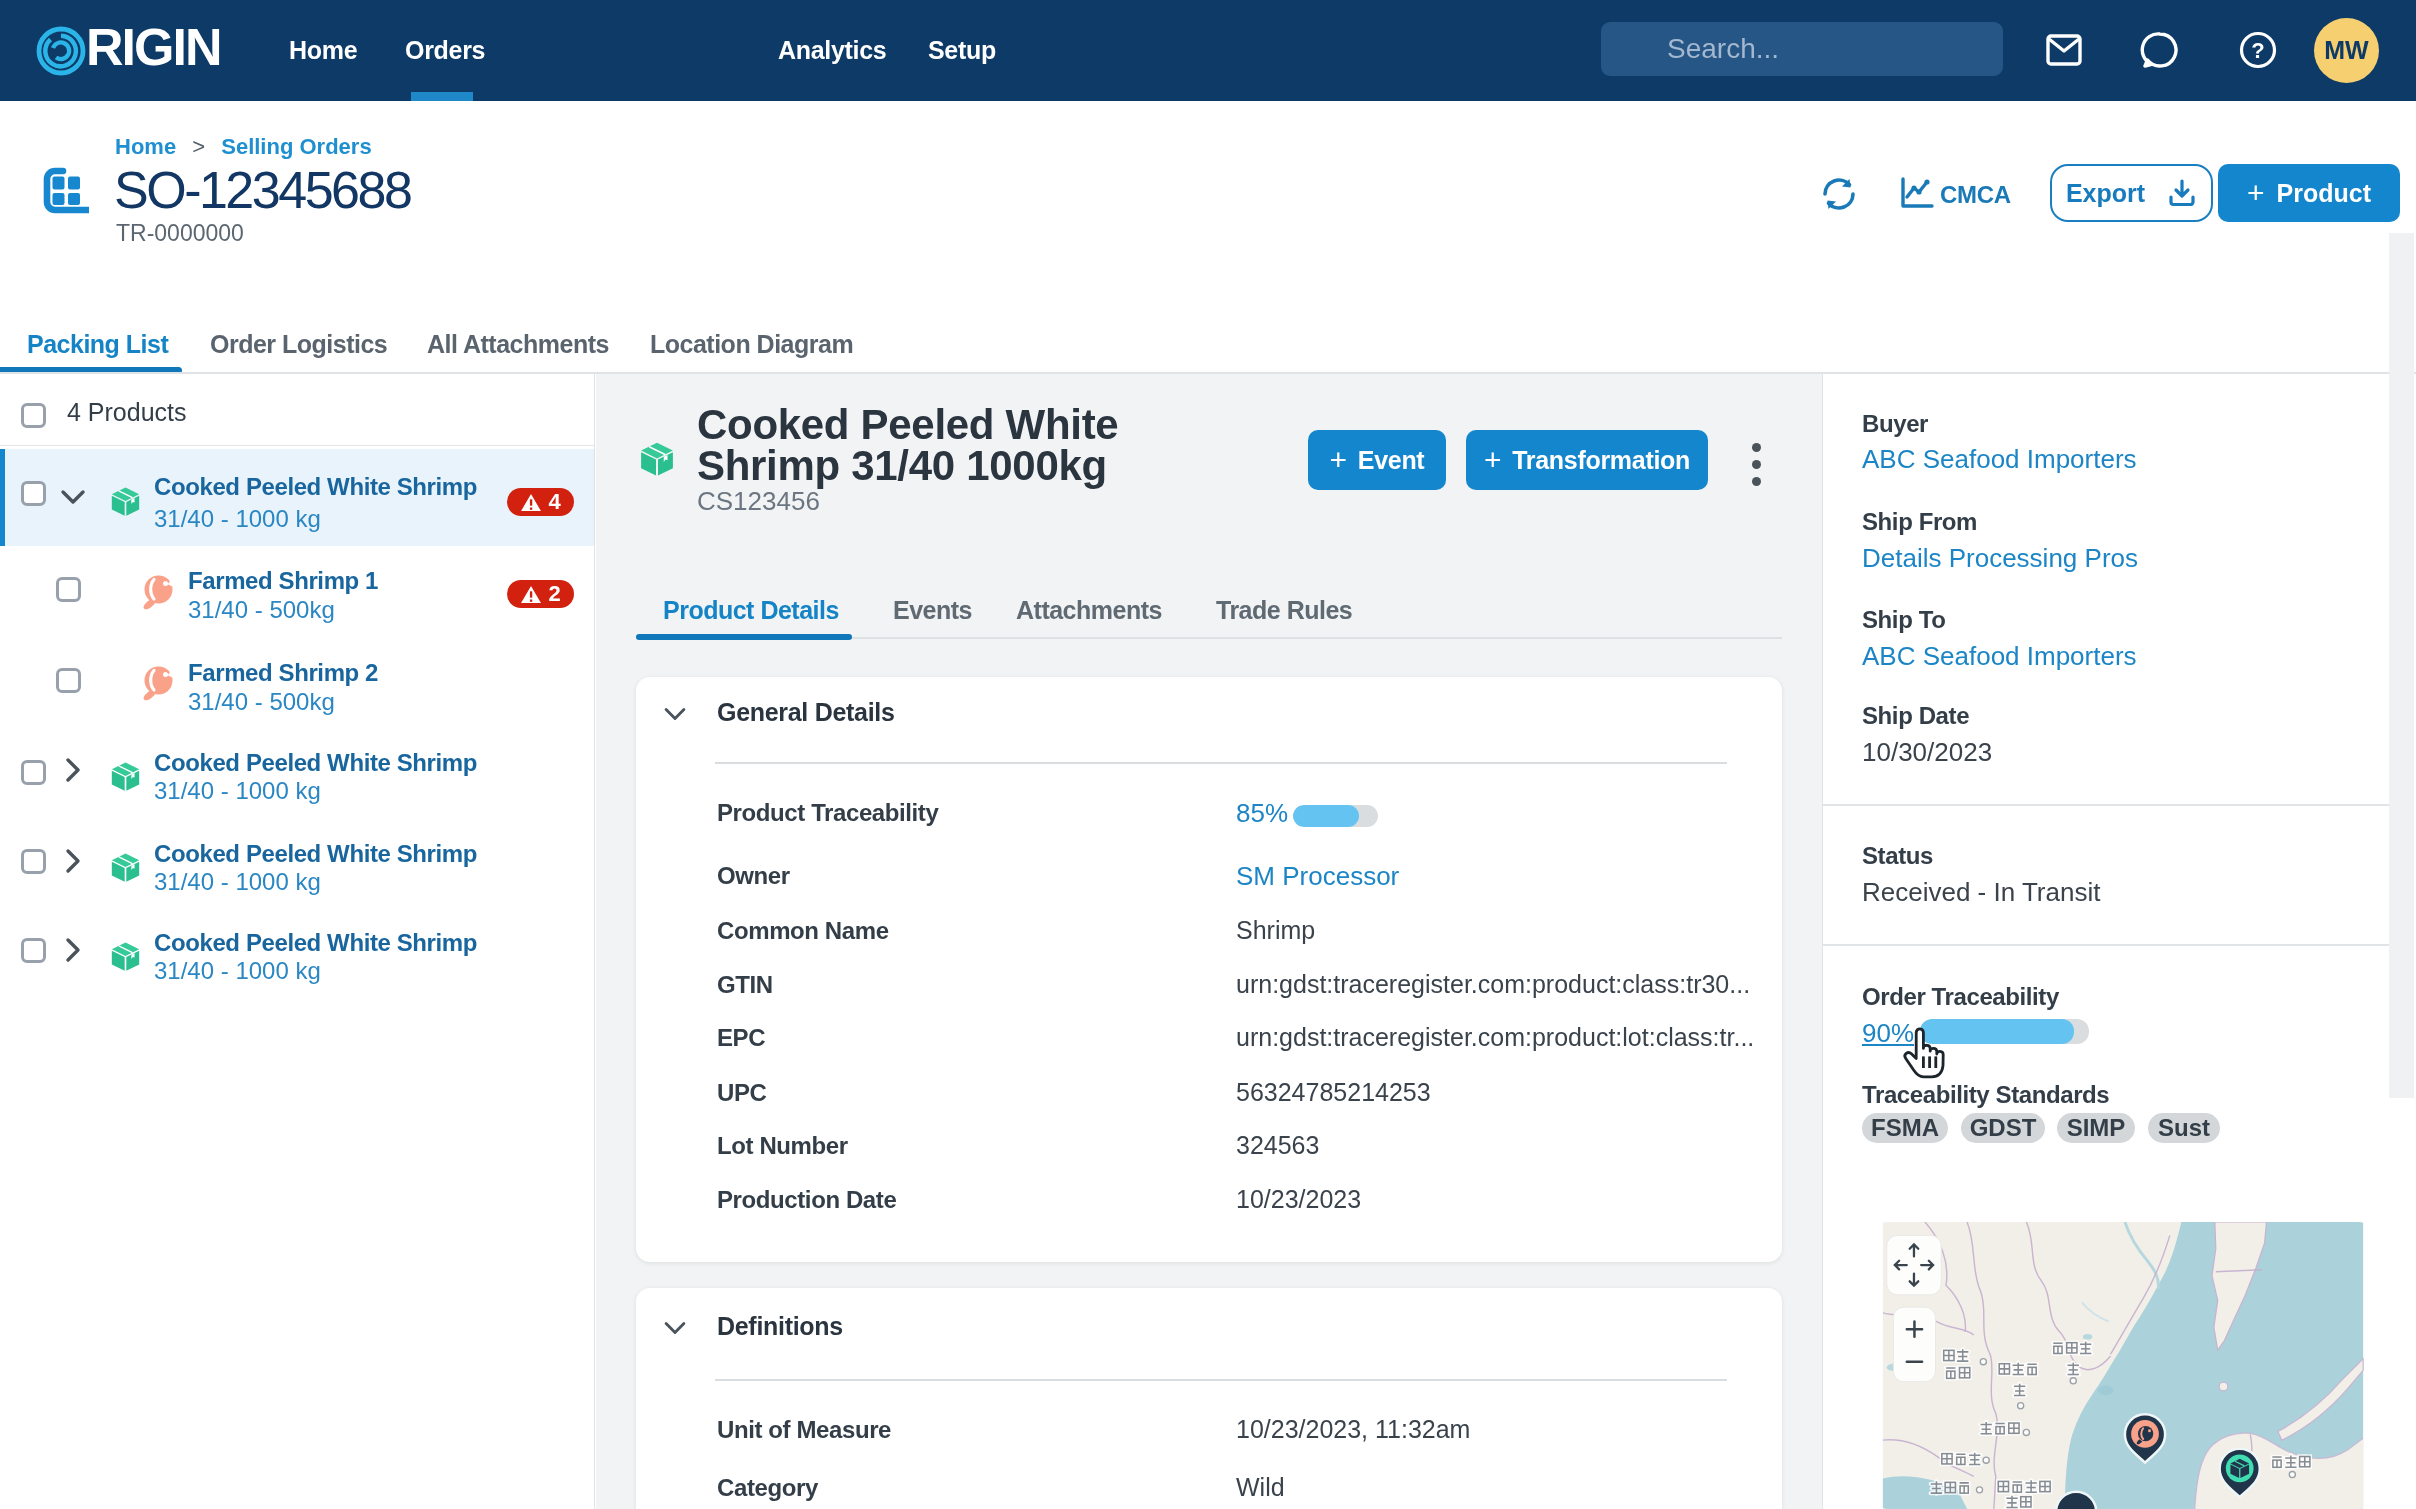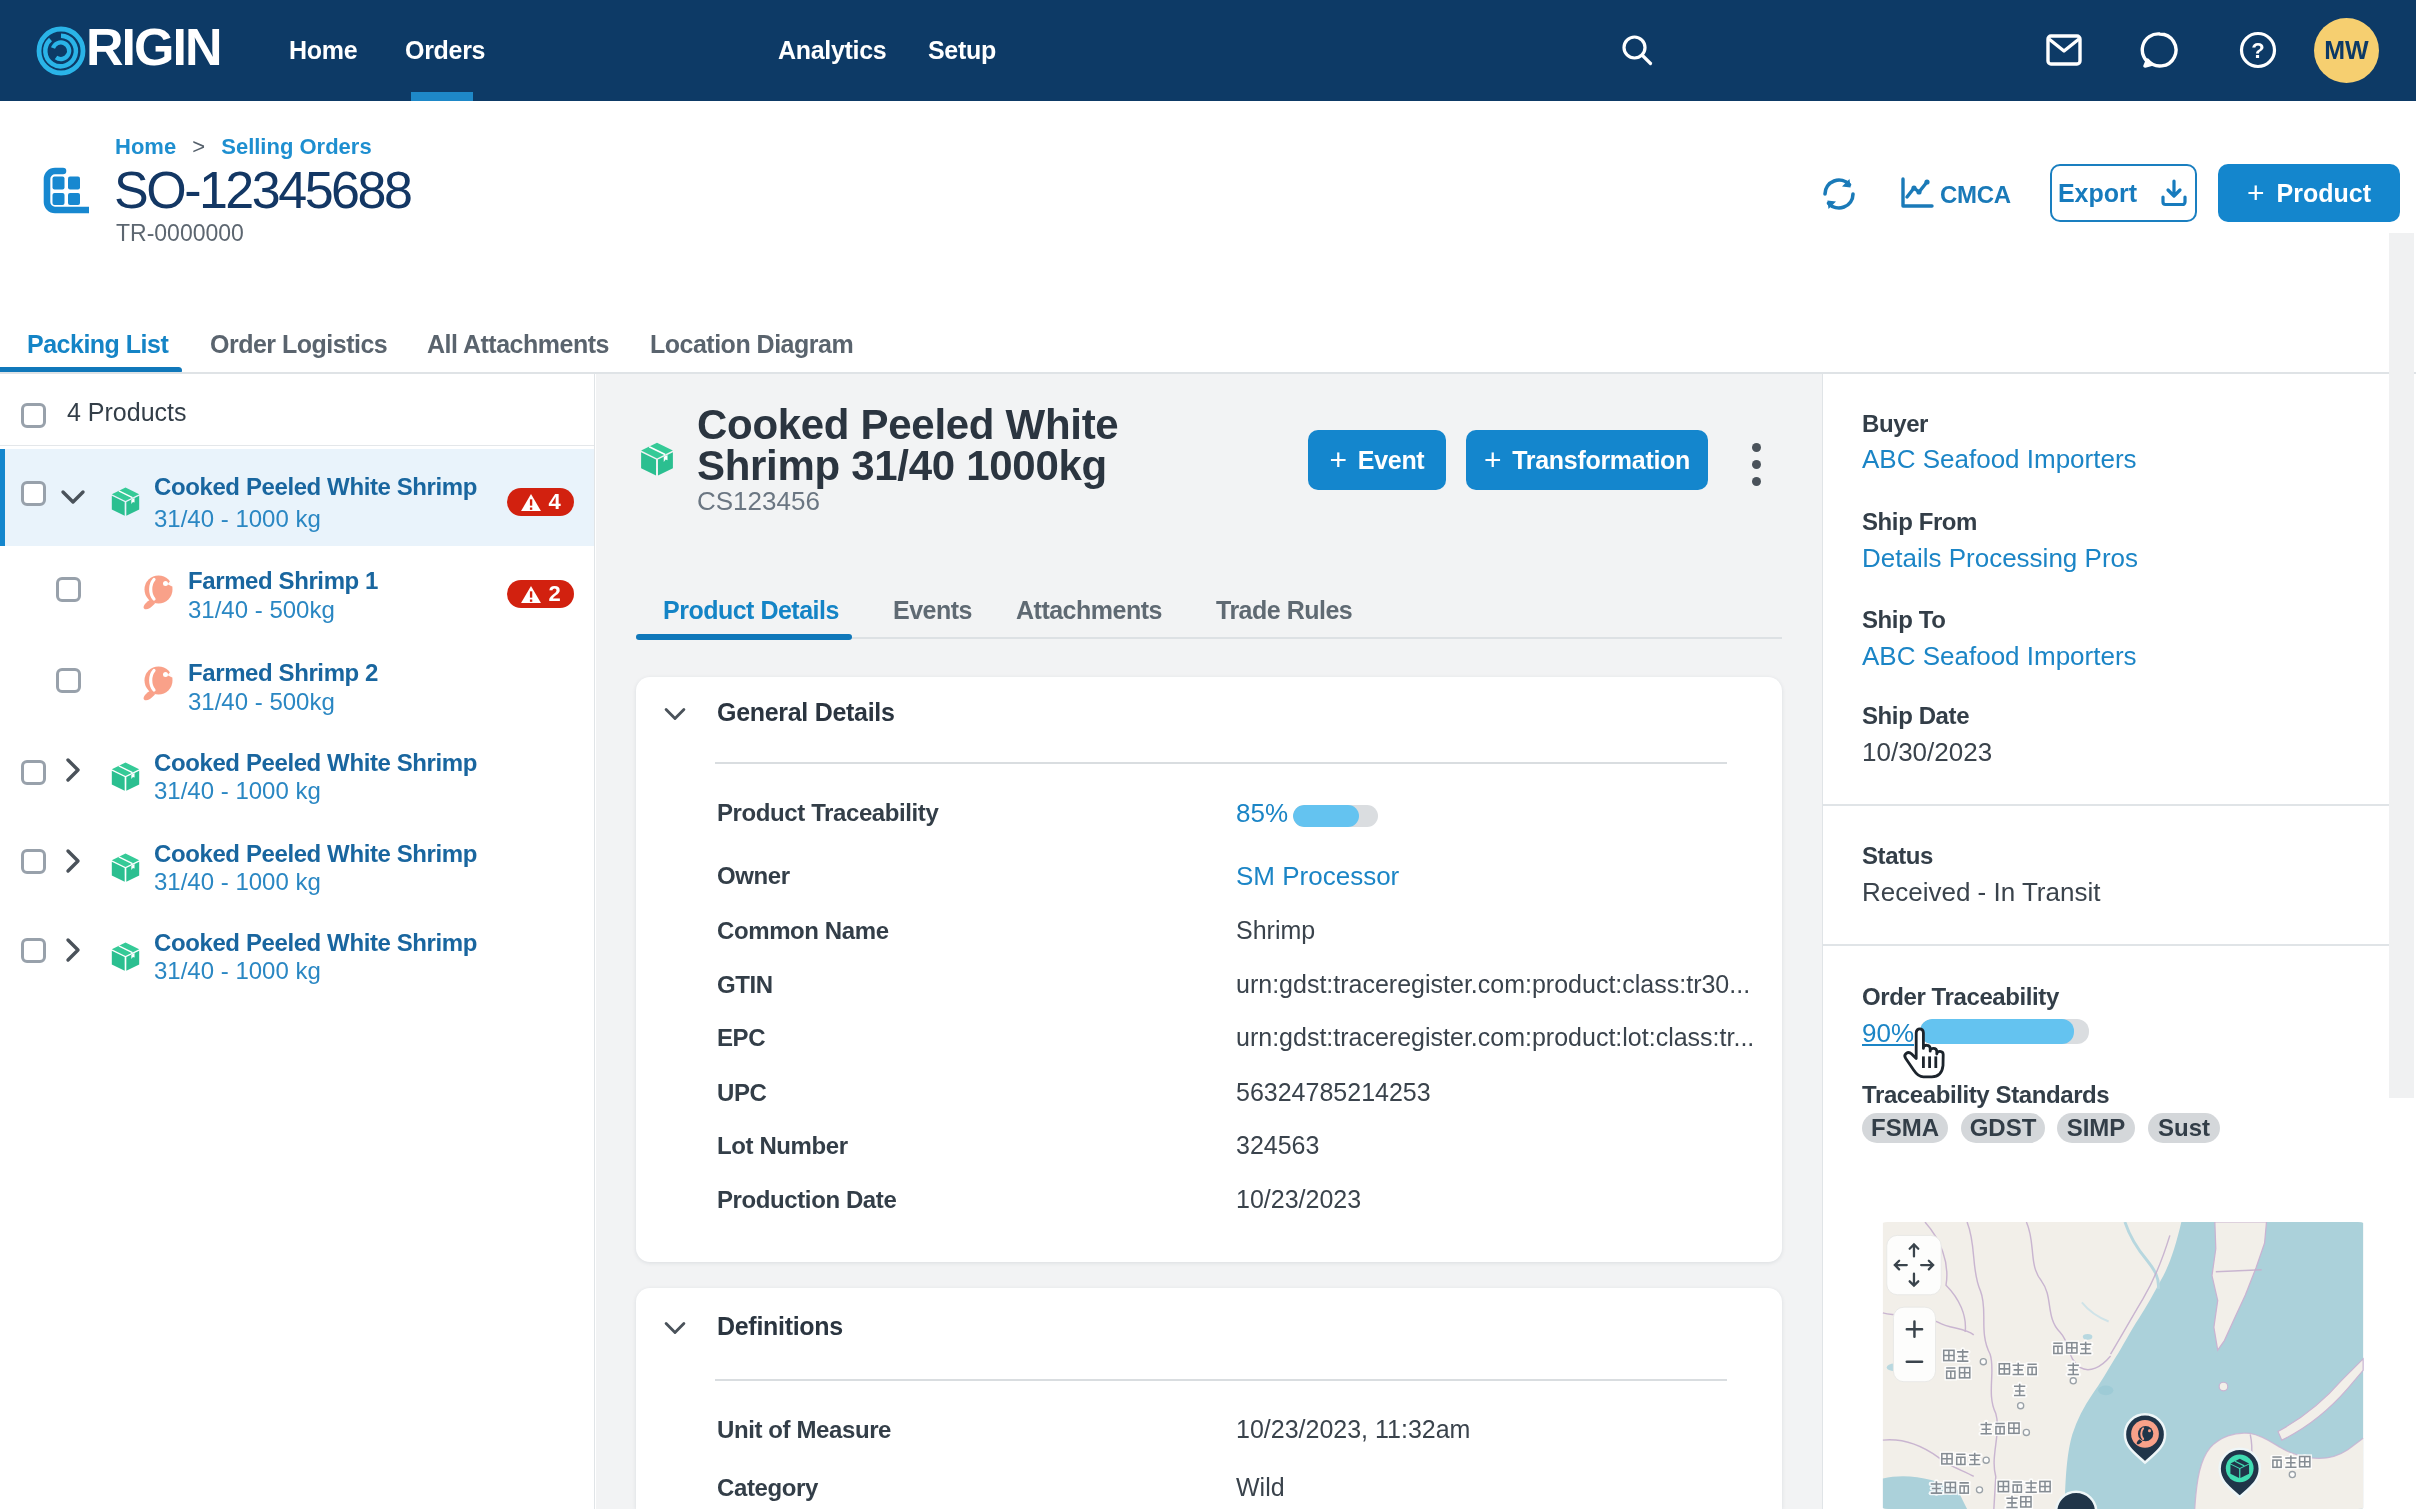--- a/index.html
+++ b/index.html
@@ -19,21 +19,21 @@
 .search { position:absolute; left:1601px; top:22px; width:402px; height:54px; background:#255685; border-radius:9px; display:flex; align-items:center; }
 .search-ph { color:#a3b8cf; font-size:28px; margin-left:66px; }
 .avatar { position:absolute; left:2314px; top:18px; width:65px; height:65px; border-radius:50%; background:#f6cf70; color:#0d3a66; font-weight:700; font-size:25px; display:flex; align-items:center; justify-content:center; }
 
 
 .crumbs { position:absolute; left:115px; top:134px; font-size:22px; font-weight:700; color:#1e8fd0; }
 .crumbs .sep { color:#55606b; font-weight:400; padding:0 10px; }
 .so-title { position:absolute; left:114px; top:160px; font-size:52px; color:#133764; letter-spacing:-2.5px; }
 .tr-sub { position:absolute; left:116px; top:220px; font-size:23px; color:#5c6670; }
 .btn-cmca { position:absolute; left:1940px; top:181px; color:#1a7ab8; font-weight:700; font-size:24px; letter-spacing:-0.3px;text-align:right; }
-.btn-export { position:absolute; left:2050px; top:164px; width:147px; height:58px; border:2px solid #1a7fc0; border-radius:10px; background:#fff; color:#177bbd; font-weight:700; font-size:25px; display:flex; align-items:center; justify-content:center; gap:22px; }
+.btn-export { position:absolute; left:2050px; top:164px; width:163px; height:58px; border:2px solid #1a7fc0; border-radius:18px; background:#fff; color:#177bbd; font-weight:700; font-size:25px; display:flex; align-items:center; justify-content:center; gap:22px; }
 .btn-product { position:absolute; left:2218px; top:164px; width:182px; height:58px; border-radius:10px; background:#1486cd; color:#fff; font-weight:700; font-size:25px; display:flex; align-items:center; justify-content:center; }
 
 
 .tabbar { position:absolute; left:0; top:310px; width:2416px; height:64px; background:#fff; }
 .tabbar .tab { position:absolute; font-size:25px; font-weight:700; color:#5a646e; top:20px; letter-spacing:-0.5px; }
 .tab-active { color:#1484c6 !important; }
 .tab-underline { position:absolute; left:0; top:367px; width:182px; height:7px; background:#1078ba; border-radius:0 4px 4px 0; }
 .tab-divider { position:absolute; left:0; top:372px; width:2416px; height:2px; background:#dfe3e6; }
 
 
@@ -116,20 +116,23 @@
     </svg>
   <svg class="abs" style="left:2238px;top:30px;" width="40" height="40" viewBox="0 0 40 40">
       <circle cx="20" cy="20" r="16.5" fill="none" stroke="#fff" stroke-width="3.2"></circle>
       <text x="20" y="28" text-anchor="middle" font-family="Liberation Sans" font-size="22" font-weight="700" fill="#fff">?</text>
     </svg>
   <div class="navlink nl-home">Home</div>
   <div class="navlink nl-orders">Orders</div>
   <div class="navlink nl-an">Analytics</div>
   <div class="navlink nl-setup">Setup</div>
   <div class="nav-underline"></div>
+  <div class="search">
+      <span class="search-ph">Search...</span>
+    </div>
   <div class="avatar">MW</div>
 </div>
 
 <div class="crumbs">Home <span class="sep">&gt;</span> <span>Selling Orders</span></div>
 <svg class="abs" style="left:43px;top:167px;" width="46" height="47" viewBox="0 0 46 47">
   <path d="M20 4 H12 a8 8 0 0 0 -8 8 v23 a8 8 0 0 0 8 8 h33" fill="none" stroke="#1788d0" stroke-width="6.6" stroke-linecap="round"></path>
   <rect x="9.5" y="9.5" width="12" height="13" rx="2" fill="#1788d0"></rect>
   <rect x="25" y="9.5" width="12" height="13" rx="2" fill="#1788d0"></rect>
   <rect x="9.5" y="26" width="12" height="12" rx="2" fill="#1788d0"></rect>
   <rect x="25" y="26" width="12" height="12" rx="2" fill="#1788d0"></rect>

